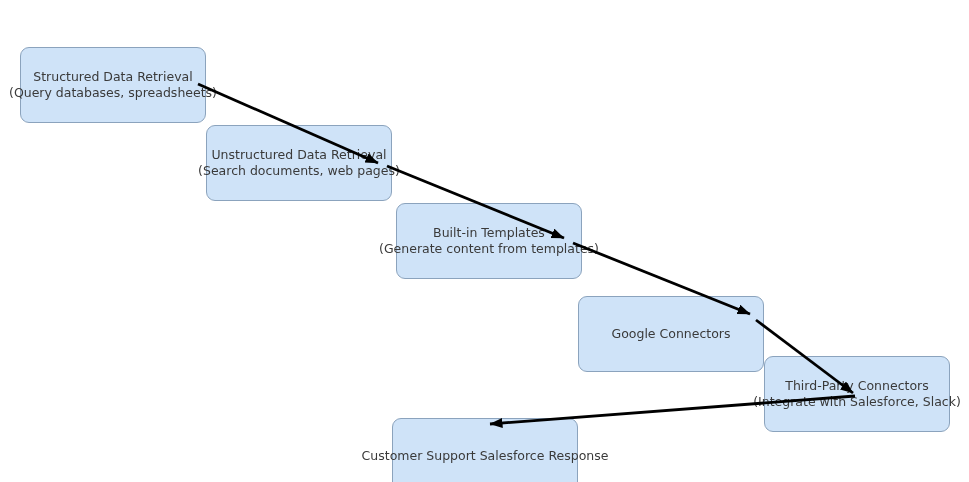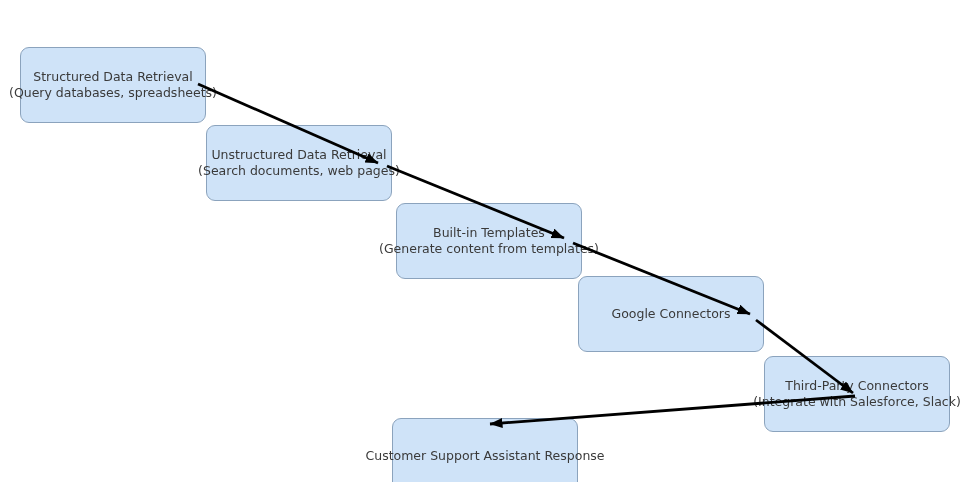--- a/index.html
+++ b/index.html
@@ -28,21 +28,21 @@
     text-align: center;
     white-space: nowrap;
     font-size: 12.5px;
     line-height: 16px;
     color: var(--text, #3a3a3a);
   }
   
   .n1 { left: 20px;  top: 47px;  }
   .n2 { left: 206px; top: 125px; }
   .n3 { left: 396px; top: 203px; }
-  .n4 { left: 578px; top: 276px; }
+  .n4 { left: 578px; top: 296px; }
   .n5 { left: 764px; top: 356px; }
   .n6 { left: 392px; top: 418px; }
   svg.arrows {
     position: absolute;
     left: 0; top: 0;
     width: 969px; height: 482px;
     pointer-events: none;
   }
   svg.arrows line {
     stroke: var(--arrow, #000000);
@@ -84,21 +84,21 @@
 
   <div class="node n5">
     <div class="node-label">
       <div>Third-Party Connectors</div>
       <div>(Integrate with Salesforce, Slack)</div>
     </div>
   </div>
 
   <div class="node n6">
     <div class="node-label">
-      <div>Customer Support Assistant Response</div>
+      <div>Customer Support Salesforce Response</div>
     </div>
   </div>
 
   <svg class="arrows" viewBox="0 0 969 482" xmlns="http://www.w3.org/2000/svg">
     <defs>
       <marker id="ah" markerUnits="userSpaceOnUse" markerWidth="16" markerHeight="12" refX="12.5" refY="5" orient="auto">
         <path class="head" d="M0,0 L13,5 L0,10 z"></path>
       </marker>
     </defs>
     <line x1="198" y1="84" x2="378" y2="163" marker-end="url(#ah)"></line>

